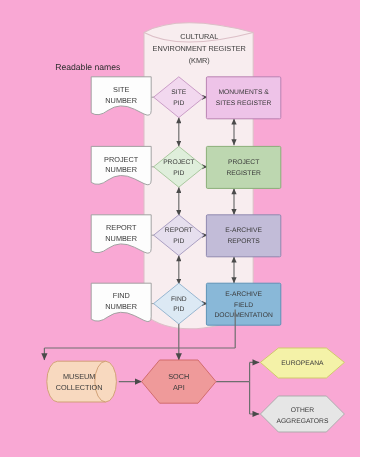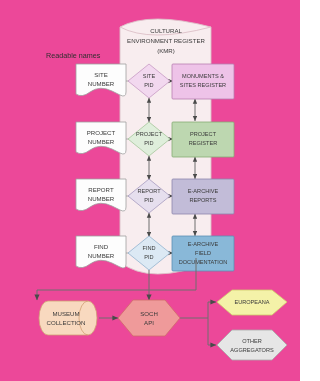--- a/index.html
+++ b/index.html
@@ -7,21 +7,21 @@
     padding: 0;
     background: #ffffff;
   }
   body {
     font-family: "Liberation Sans", sans-serif;
   }
   #stage {
     position: relative;
     width: 300px;
     height: 381px;
-    background: #ec4899;
+    background: #f9a8d4;
     overflow: hidden;
   }
   #stage svg {
     position: absolute;
     left: 0;
     top: 0;
   }
   .node-label {
     font-family: "Liberation Sans", sans-serif;
     fill: #3a3a3a;

